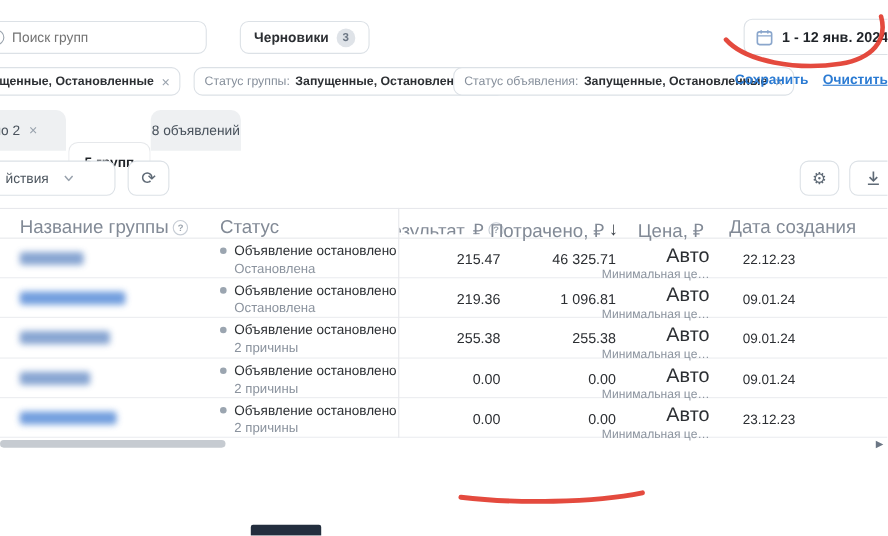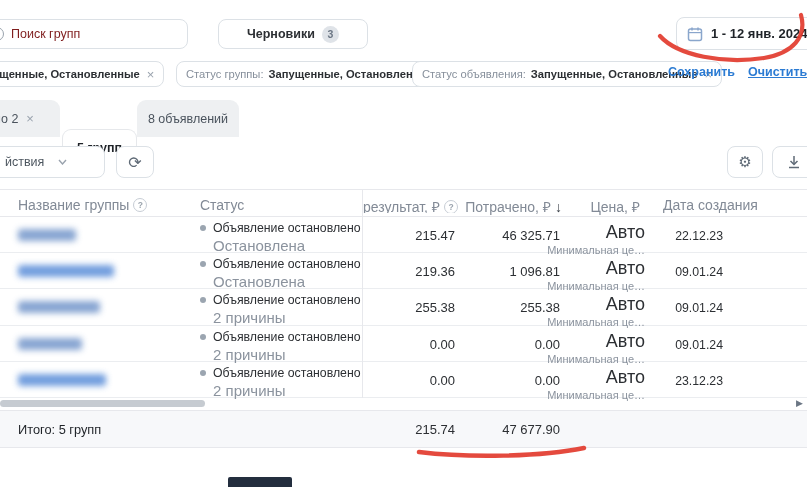--- a/index.html
+++ b/index.html
@@ -4,25 +4,25 @@
 <style>
   html,body{margin:0;padding:0;background:#fff;}
   .screen{position:relative;width:807px;height:487px;overflow:hidden;background:#fff;
           font-family:"Liberation Sans",sans-serif;color:#23262b;}
 
   
   .search{position:absolute;left:-34px;top:19px;width:222px;height:30px;border:1px solid #dce1e6;
           border-radius:8px;box-sizing:border-box;display:flex;align-items:center;background:#fff;}
   .search .mag{position:absolute;left:23px;top:7px;width:14px;height:14px;border:1.6px solid #9aa3ad;
           border-radius:50%;box-sizing:border-box;}
-  .search .ph{position:absolute;left:44px;top:7px;font-size:12.5px;color:#7f1d1d;white-space:nowrap;}
+  .search .ph{position:absolute;left:44px;top:7px;font-size:12.5px;color:#737373;white-space:nowrap;}
 
   .btn{border:1px solid #dce1e6;border-radius:8px;background:#fff;box-sizing:border-box;
        font-family:inherit;cursor:pointer;}
-  .drafts{position:absolute;left:218px;top:19px;height:30px;padding:0 28px;display:flex;
+  .drafts{position:absolute;left:218px;top:19px;height:30px;padding:0 12px;display:flex;
           align-items:center;gap:7px;font-size:12.5px;font-weight:bold;color:#2c2f33;}
   .badge{display:inline-block;min-width:17px;height:17px;border-radius:50%;background:#dfe3e8;
          color:#6b7684;font-size:10.5px;font-weight:bold;line-height:17px;text-align:center;}
 
   .datebtn{position:absolute;left:676px;top:17px;height:33px;width:150px;padding:0 10px;display:flex;
            align-items:center;gap:8px;font-size:13px;font-weight:bold;color:#1f2328;white-space:nowrap;}
   .cal{width:16px;height:16px;flex:none;}
 
   
   .chip{position:absolute;top:61px;height:26px;border:1px solid #dce1e6;border-radius:8px;background:#fff;
@@ -49,42 +49,42 @@
   .chev{margin-left:14px;width:9px;height:6px;}
   .iconbtn{position:absolute;top:146px;height:32px;border:1px solid #dce1e6;border-radius:8px;background:#fff;
            box-sizing:border-box;display:flex;align-items:center;justify-content:center;color:#5f6a76;
            cursor:pointer;}
   .refresh{left:116px;width:38px;font-size:16px;}
   .gear{left:727px;width:36px;font-size:15px;}
   .export{left:772px;width:44px;}
 
   
   .thead{position:absolute;left:0;top:189px;width:807px;height:28px;border-top:1px solid #e7e8ec;
-         border-bottom:1px solid #e7e8ec;box-sizing:border-box;font-size:14px;color:#828a96;}
+         border-bottom:1px solid #e7e8ec;box-sizing:border-box;font-size:17px;color:#828a96;}
   .thead .h{position:absolute;top:7px;white-space:nowrap;display:flex;align-items:center;gap:4px;}
   .q{display:inline-block;width:12px;height:12px;border:1px solid #c7cdd5;border-radius:50%;
      color:#9aa3ad;font-size:8.5px;line-height:12px;text-align:center;font-weight:bold;}
   .q::after{content:"?";}
   .clipbox{position:absolute;left:363px;top:7px;width:95px;height:16px;overflow:hidden;}
   .clipbox .inner{position:absolute;right:0;top:0;white-space:nowrap;display:flex;align-items:center;gap:4px;}
   .sortarrow{color:#3d434b;font-weight:bold;}
 
   .tbody{position:absolute;left:0;top:217px;width:807px;}
   .trow{position:relative;width:807px;height:36.2px;border-bottom:1px solid #ebedf0;box-sizing:border-box;}
   .name-blur{position:absolute;left:18px;top:12px;height:12px;border-radius:3px;background:#6a8fc7;
              filter:blur(3px);opacity:.8;}
   .trow:nth-child(1) .name-blur{width:58px;}
   .trow:nth-child(2) .name-blur{width:96px;background:#4f86d6;}
   .trow:nth-child(3) .name-blur{width:82px;}
   .trow:nth-child(4) .name-blur{width:64px;}
   .trow:nth-child(5) .name-blur{width:88px;background:#4f86d6;}
   .status{position:absolute;left:200px;top:4px;}
   .s1{font-size:12.3px;color:#2c2f33;display:flex;align-items:center;}
   .dot{display:inline-block;width:6px;height:6px;border-radius:50%;background:#9ba5b0;margin-right:7px;}
-  .s2{font-size:15px;color:#8b939e;margin-left:13px;margin-top:2px;}
+  .s2{font-size:12px;color:#8b939e;margin-left:13px;margin-top:2px;}
   .num{position:absolute;top:11px;font-size:13px;color:#2c2f33;white-space:nowrap;}
   .cpr{right:352px;}
   .spent{right:247px;}
   .created{right:84px;top:12px;font-size:12.3px;}
   .price{position:absolute;right:162px;top:5px;text-align:right;}
   .p1{font-size:18px;color:#2c2f33;}
   .p2{font-size:11px;color:#8b939e;margin-top:1px;}
 
   .vdivider{position:absolute;left:362px;top:189px;width:1px;height:209px;background:#e7e8ec;}
 
@@ -146,21 +146,21 @@
   <a class="link" style="left:668px;">Сохранить</a>
   <a class="link" style="left:748px;text-decoration:underline;">Очистить</a>
 
   <div class="tab inactive" style="left:-32px;width:92px;">
     <span>но 2</span>
     <span class="xico"></span>
   </div>
   <div class="tab active" style="left:62px;width:75px;margin-top:29px;">
     <span>5 групп</span>
   </div>
-  <div class="tab inactive" style="left:137px;width:102px;">
+  <div class="tab inactive" style="left:137px;width:82px;">
     <span>8 объявлений</span>
   </div>
 
   <div class="actions">
     <span class="txt">йствия</span>
     <svg class="chev" viewBox="0 0 9 6">
       <polyline points="1,1 4.5,5 8,1" fill="none" stroke="#99a2ad" stroke-width="1.4"></polyline>
     </svg>
   </div>
   <button class="iconbtn refresh">
@@ -294,25 +294,20 @@
       <div class="num created">23.12.23</div>
     </div>
   </div>
   <div class="vdivider"></div>
 
   <div class="hscroll">
     <div class="thumb"></div>
     <span class="scr-arrow">▶</span>
   </div>
 
-  <div class="totals">
-    <span class="tl">Итого: 5 групп</span>
-    <span class="num cpr">215.74</span>
-    <span class="num spent">47 677.90</span>
-  </div>
 
   <div class="bottomstrip"></div>
 
   <svg class="annot" viewBox="0 0 807 487">
     <path d="M 660 36 C 678 56 724 64 764 58 C 793 53 807 37 801 15" fill="none" stroke="#e23b2e" stroke-width="4.2" stroke-linecap="round" opacity="0.92"></path>
     <path d="M 419 452 C 468 458 540 457 584 448" fill="none" stroke="#e23b2e" stroke-width="4.5" stroke-linecap="round" opacity="0.92"></path>
   </svg>
 
 </div>
 

